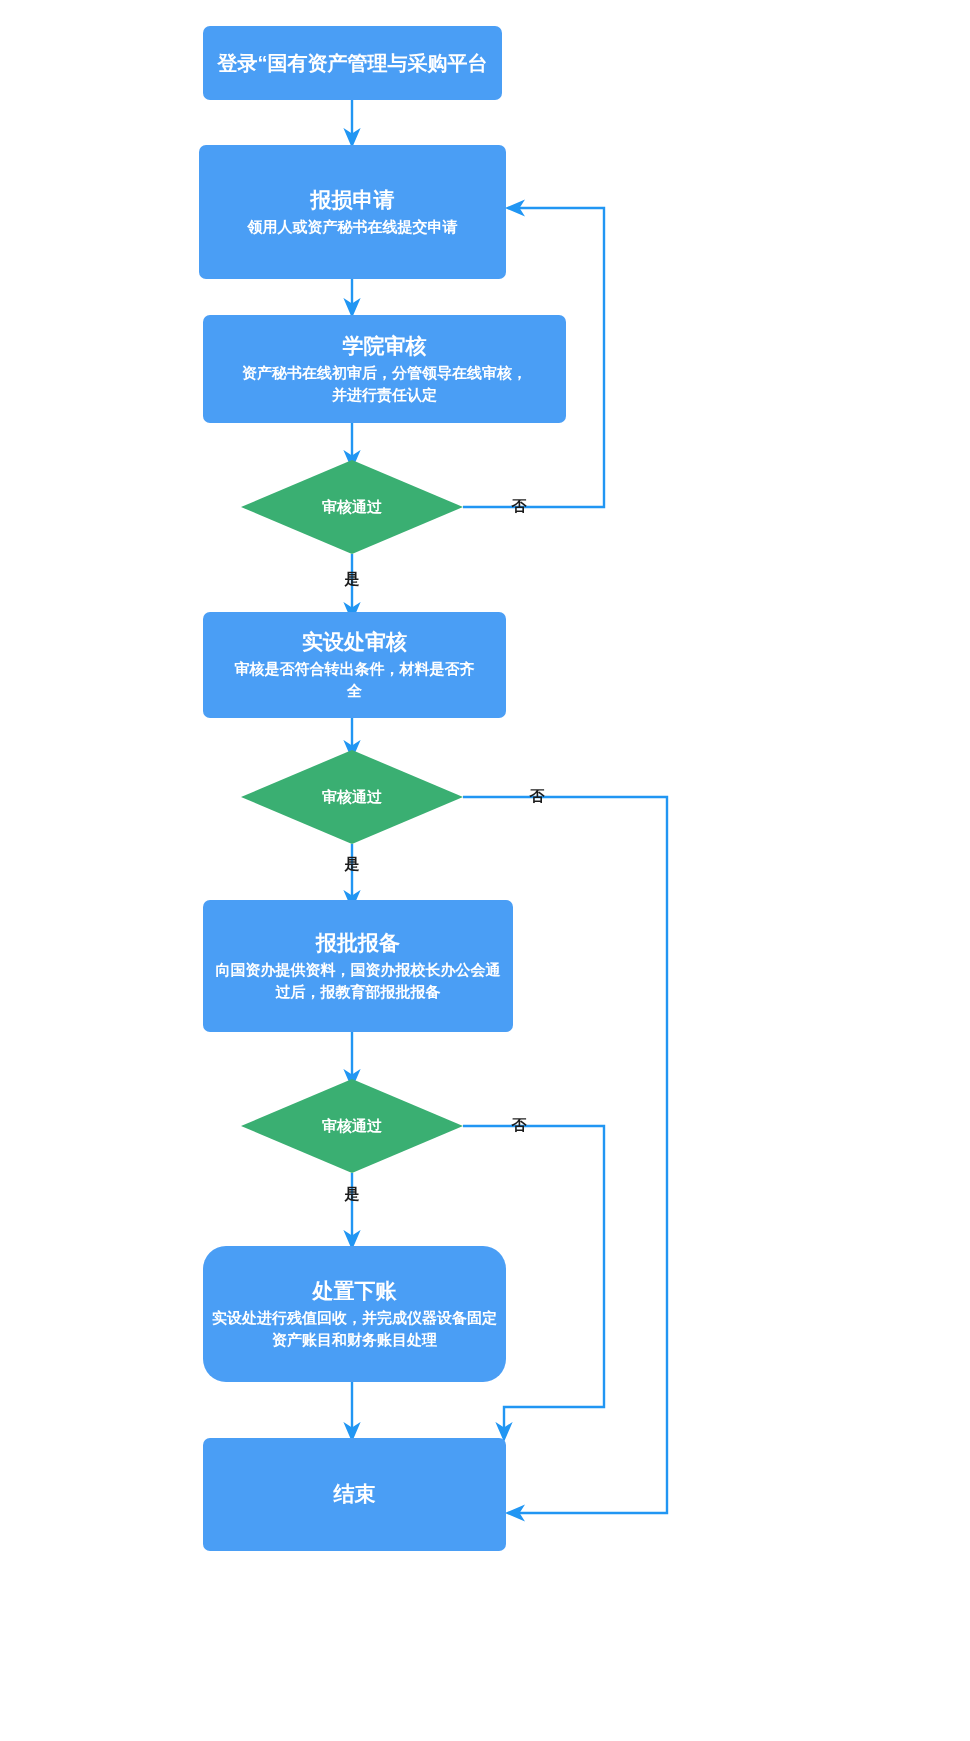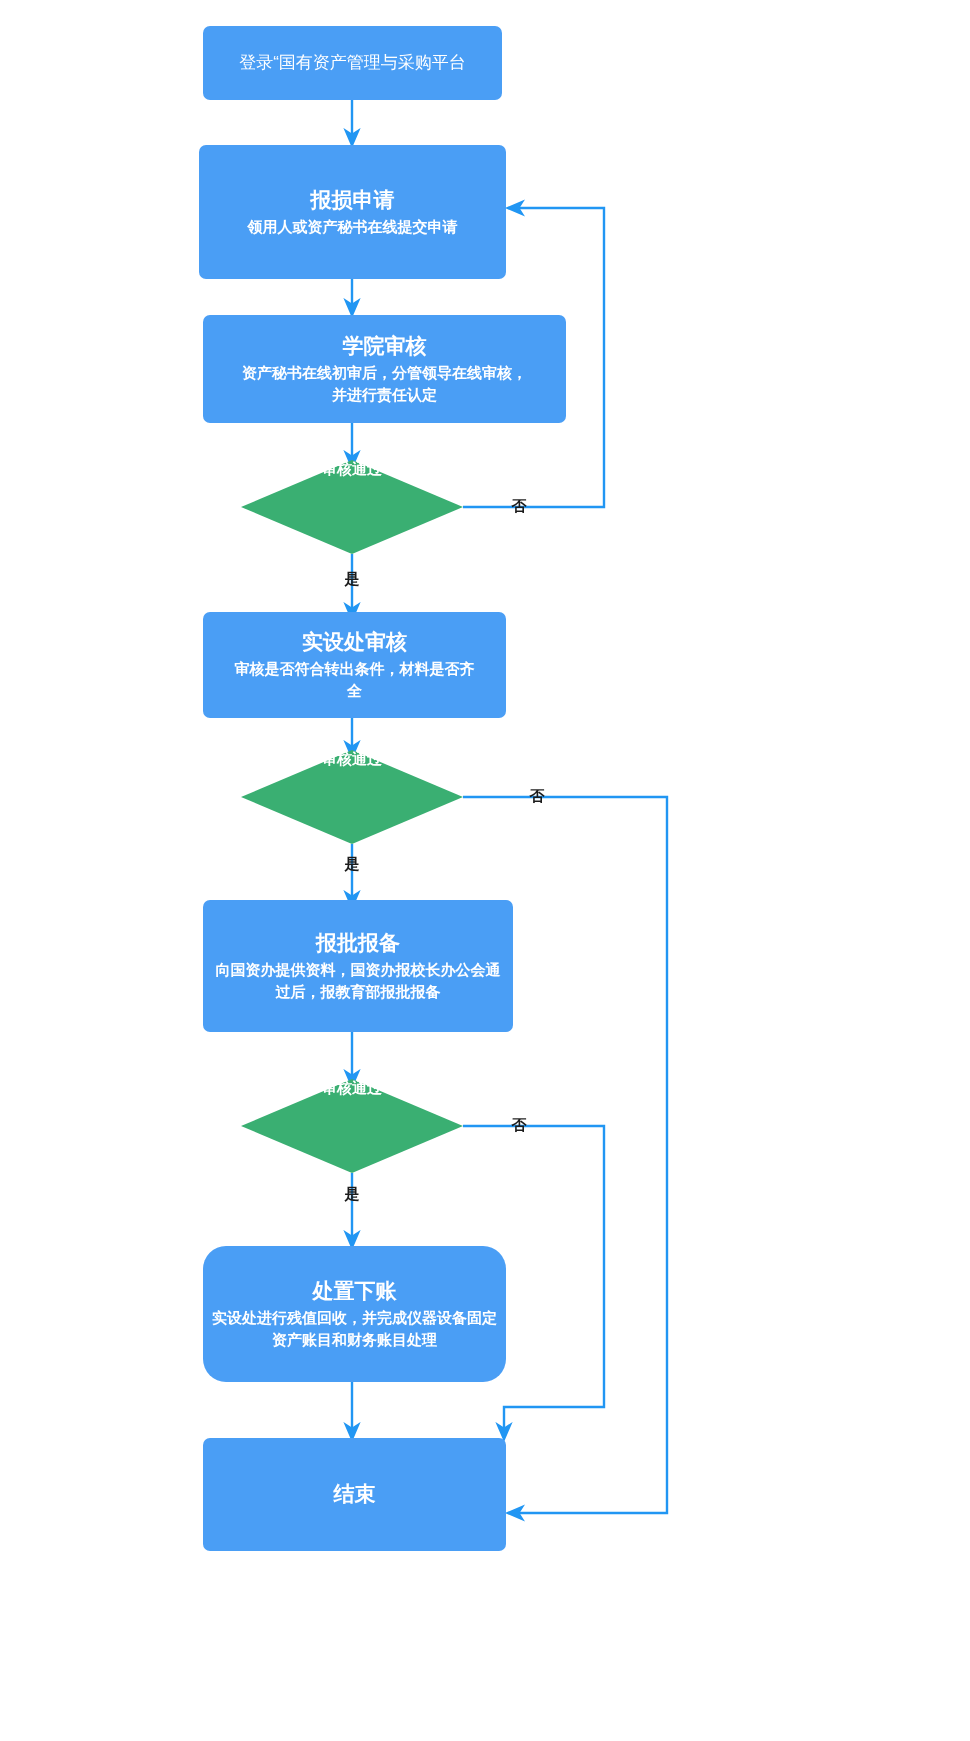--- a/index.html
+++ b/index.html
@@ -38,34 +38,34 @@
     text-align: center;
     padding: 4px 6px;
   }
   .node-title {
     font-size: 21px;
     font-weight: bold;
     line-height: 1.35;
     white-space: nowrap;
   }
   .node-title.bold {
-    font-weight: normal;
-    font-size: 17px;
+    font-weight: bold;
+    font-size: 20px;
   }
   .node-sub {
     font-size: 15px;
     line-height: 1.45;
     font-weight: bold;
     margin-top: 2px;
     max-width: 285px;
   }
   .diamond-wrap {
     position: absolute;
     display: flex;
-    align-items: flex-start;
+    align-items: center;
     justify-content: center;
   }
   .diamond-shape {
     position: absolute;
     left: 0;
     top: 0;
     width: 100%;
     height: 100%;
   }
   .diamond-label {

